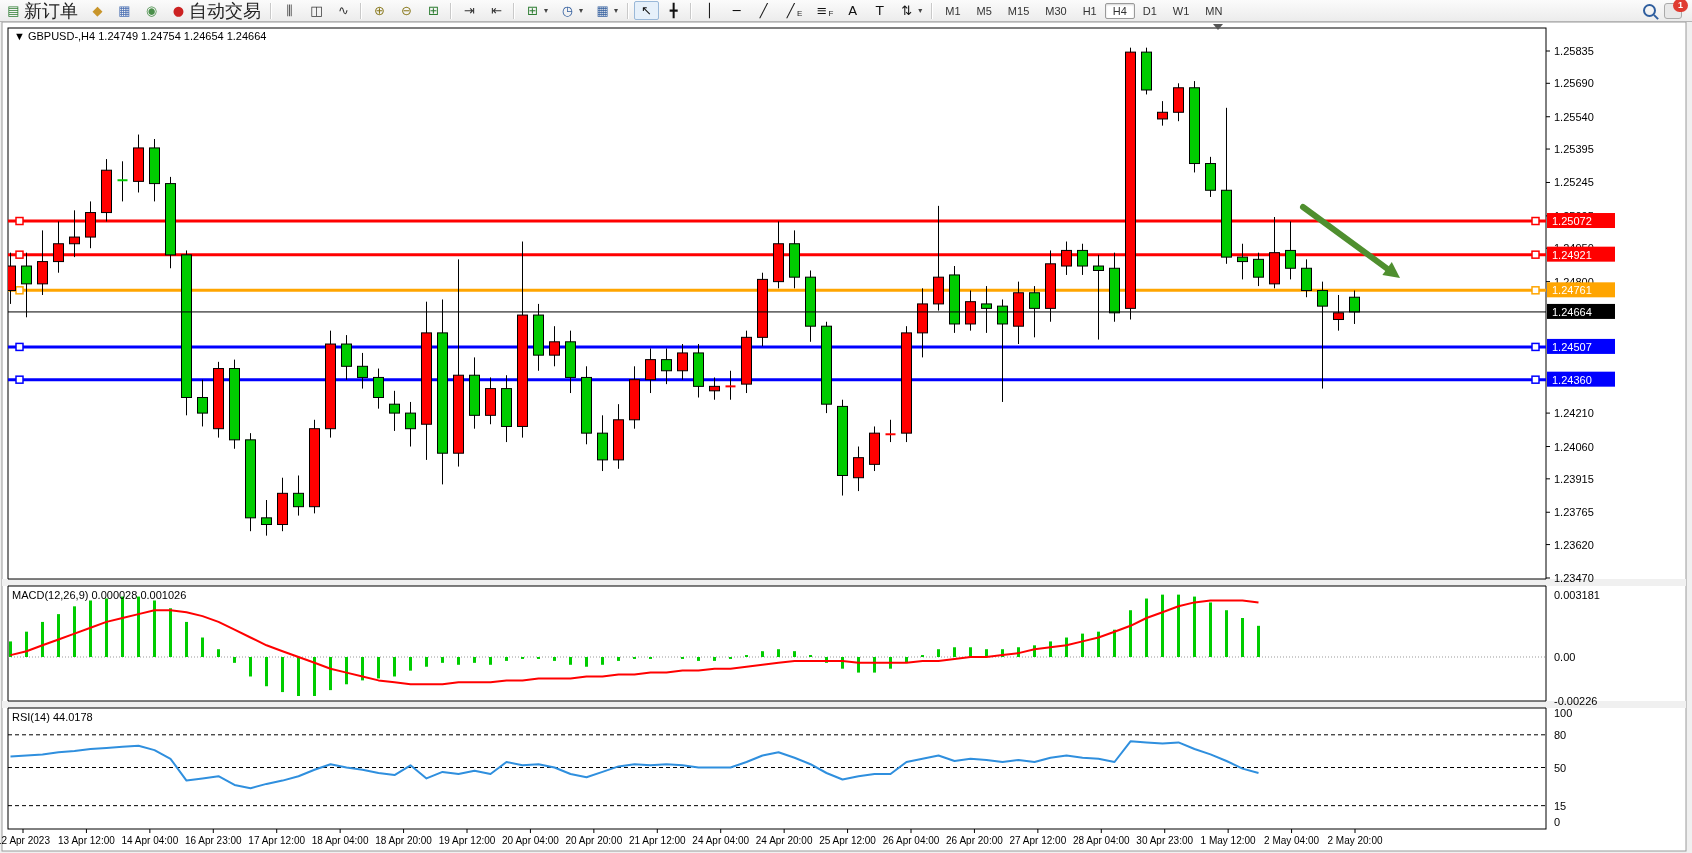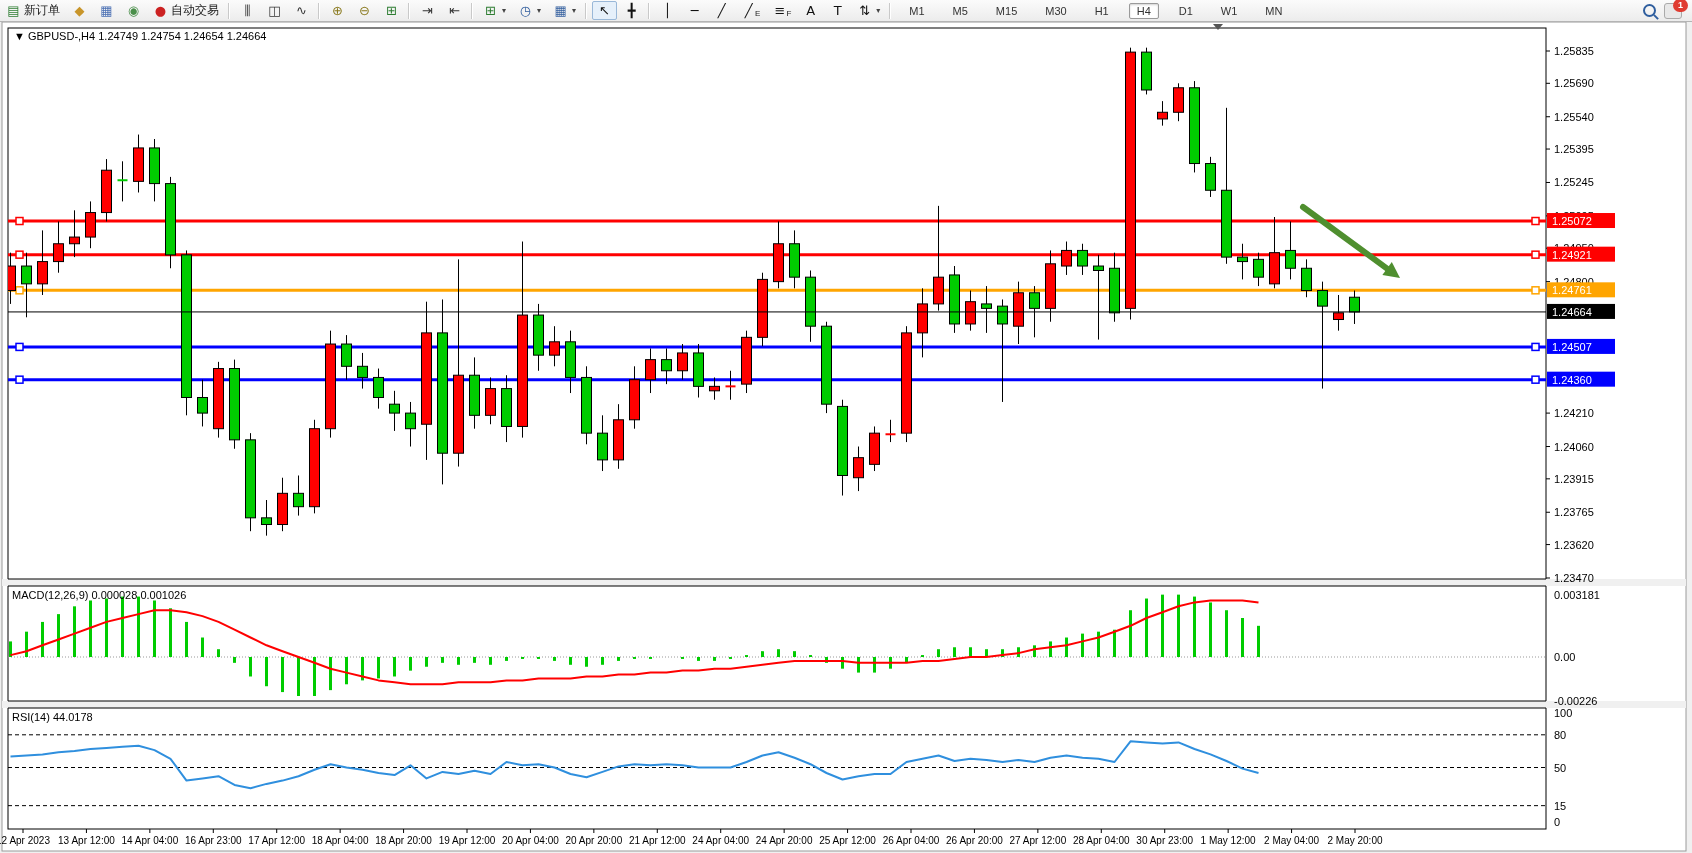--- a/index.html
+++ b/index.html
@@ -5,22 +5,22 @@
   html,body{margin:0;padding:0;background:#f0f0f0;width:1692px;height:853px;overflow:hidden;
     font-family:"Liberation Sans","DejaVu Sans",sans-serif;-webkit-font-smoothing:antialiased;}
   #toolbar{position:absolute;top:0;left:0;width:1692px;height:21px;background:linear-gradient(#fbfbfb,#ececec);
     border-bottom:1px solid #b4b4b4;display:flex;align-items:center;font-size:12px;color:#222;user-select:none;}
   .tb-sep{width:1px;height:16px;background:#c9c9c9;margin:0 4px 0 3px;border-right:1px solid #fff;}
   .tb-btn{display:flex;align-items:center;gap:3px;padding:1px 4px;margin:0 1px;border:1px solid transparent;border-radius:2px;cursor:default;white-space:nowrap;}
   .tb-btn.active{background:#e6f0fa;border:1px solid #9ab8d8;}
   .tb-btn .glyph{font-size:13px;line-height:15px;display:inline-block;width:15px;text-align:center;font-family:"DejaVu Sans",sans-serif;}
   .tb-btn .sub{font-size:8px;margin-left:-4px;align-self:flex-end;}
   .tb-btn .dd{font-size:8px;color:#444;margin-left:1px;}
-  .tb-btn .lbl{font-size:12px;}
-  .tf-btn{padding:1px 7px;margin:6px;border:1px solid transparent;font-size:11px;color:#333;}
+  .tb-btn .lbl{font-size:18px;}
+  .tf-btn{padding:1px 7px;margin:0;border:1px solid transparent;font-size:11px;color:#333;}
   .tf-btn.active{background:#fff;border:1px solid #9a9a9a;box-shadow:inset 0 1px 2px rgba(0,0,0,.18);}
   #tb-right{margin-left:auto;display:flex;align-items:center;gap:8px;padding-right:10px;}
   .search-glass{width:9px;height:9px;border:2px solid #2f5e9e;border-radius:50%;position:relative;display:inline-block;}
   .search-glass::after{content:"";position:absolute;width:6px;height:2px;background:#2f5e9e;transform:rotate(45deg);left:8px;top:10px;}
   .notif{position:relative;width:16px;height:14px;background:#e8e8e8;border:1px solid #aaa;border-radius:3px;}
   .notif .badge{position:absolute;top:-5px;right:-7px;background:#e03c31;color:#fff;font-size:9px;font-weight:bold;
     min-width:13px;height:13px;line-height:13px;border-radius:7px;text-align:center;padding:0 1px;}
   #chartwrap{position:absolute;top:22px;left:0;width:1692px;height:831px;background:#f0f0f0;}
   #chartsvg{position:absolute;top:0;left:0;}
   text{font-family:"Liberation Sans","DejaVu Sans",sans-serif;}

